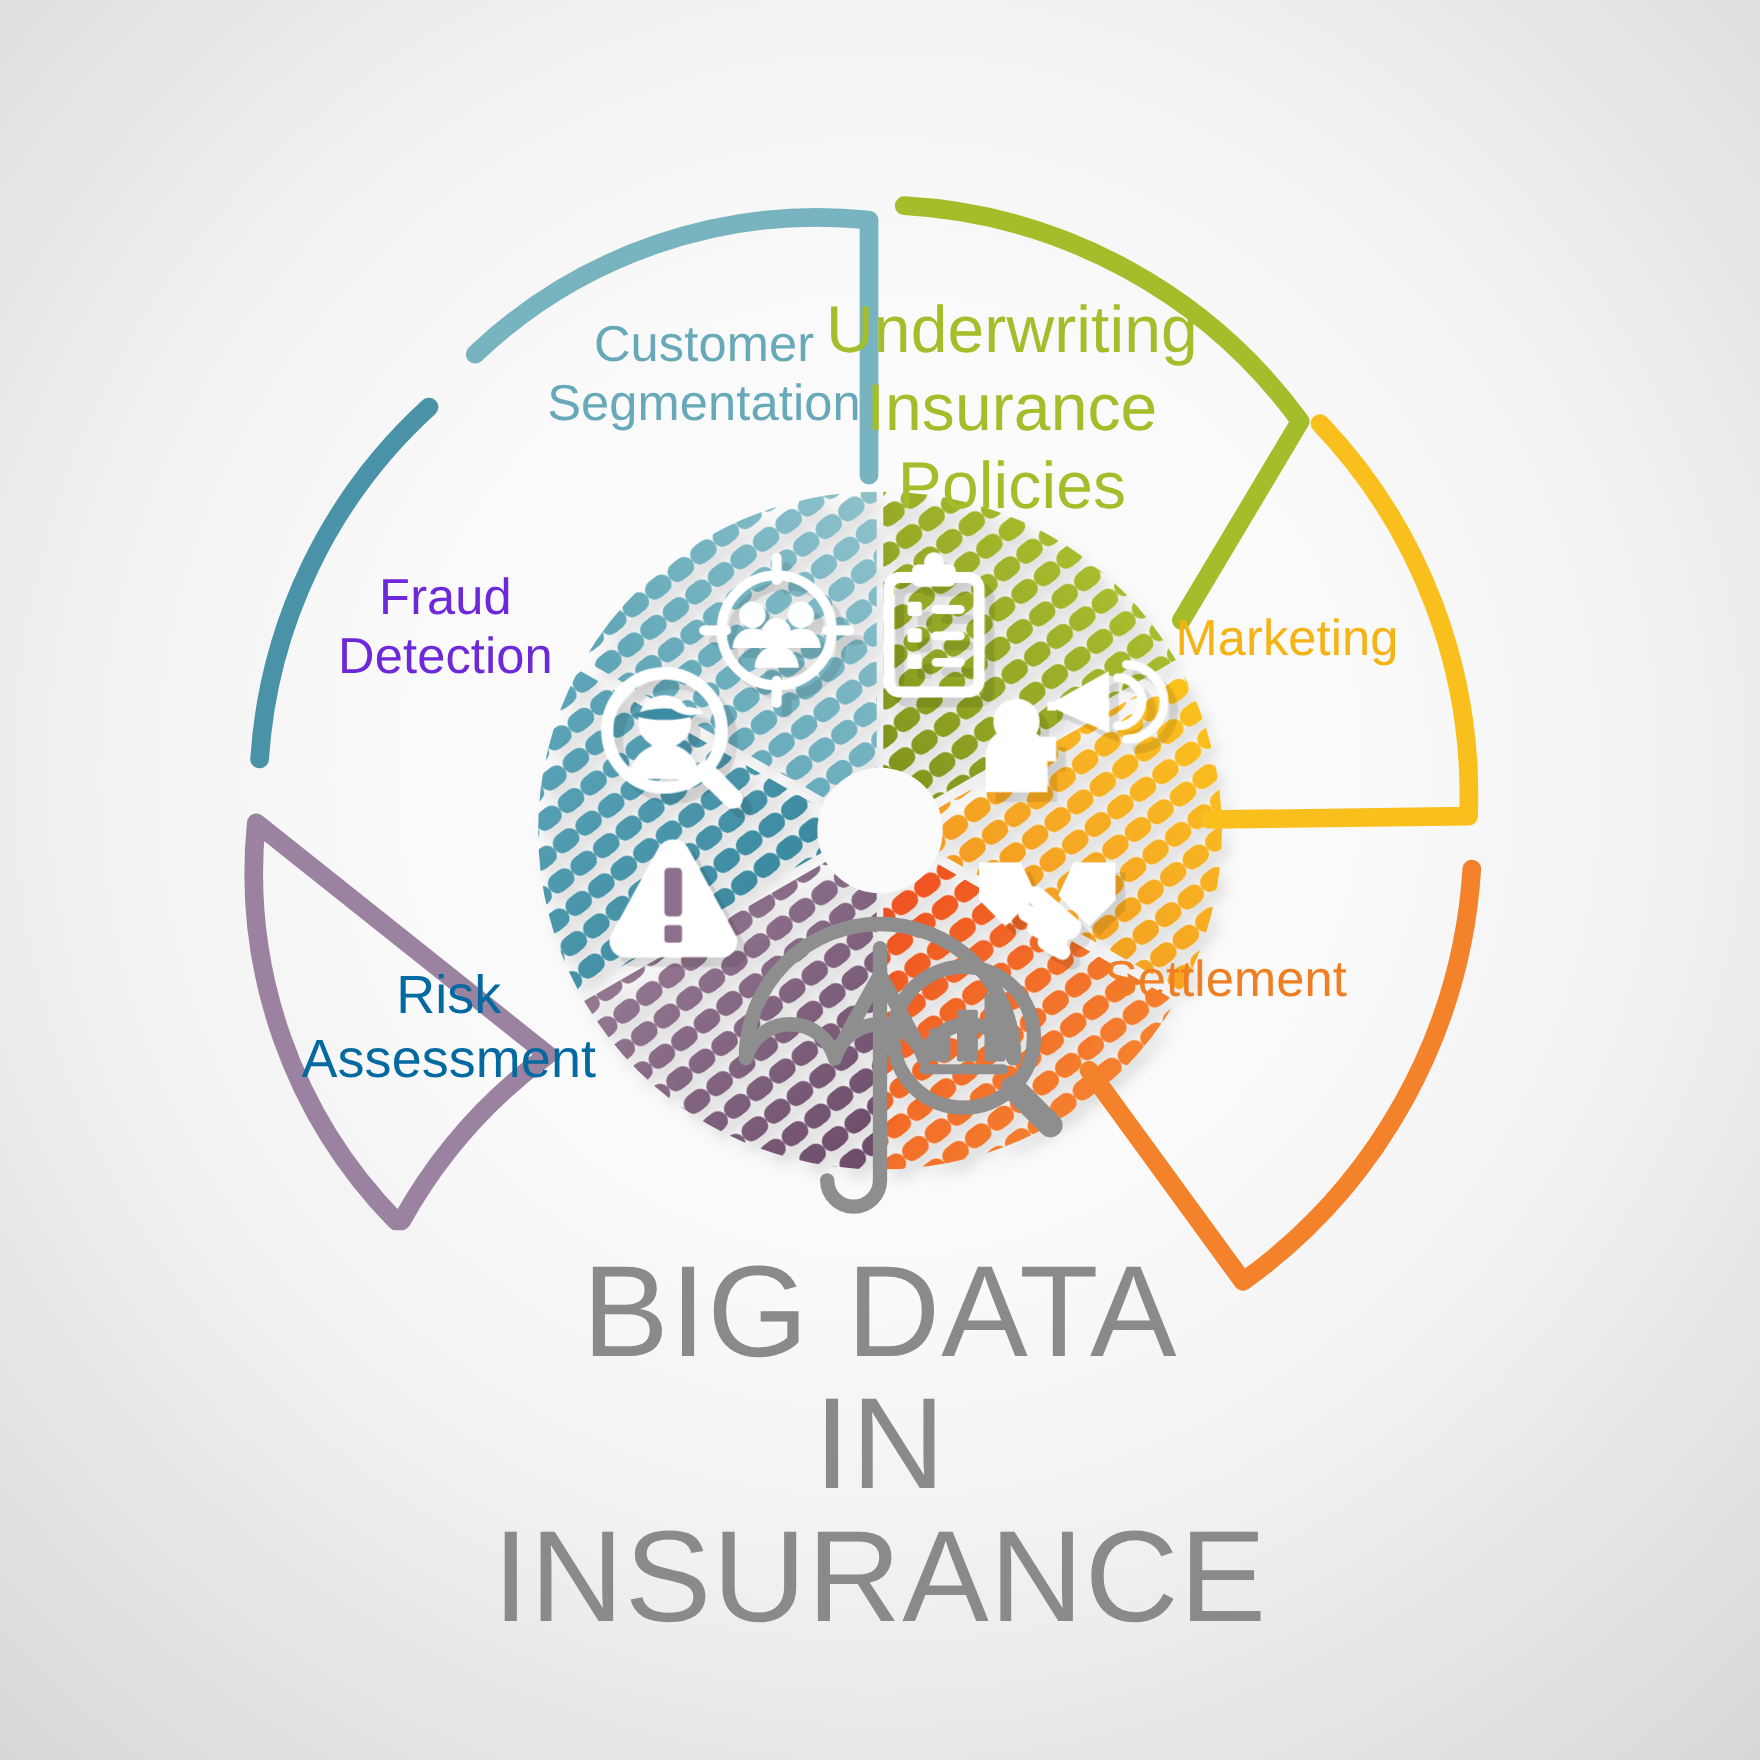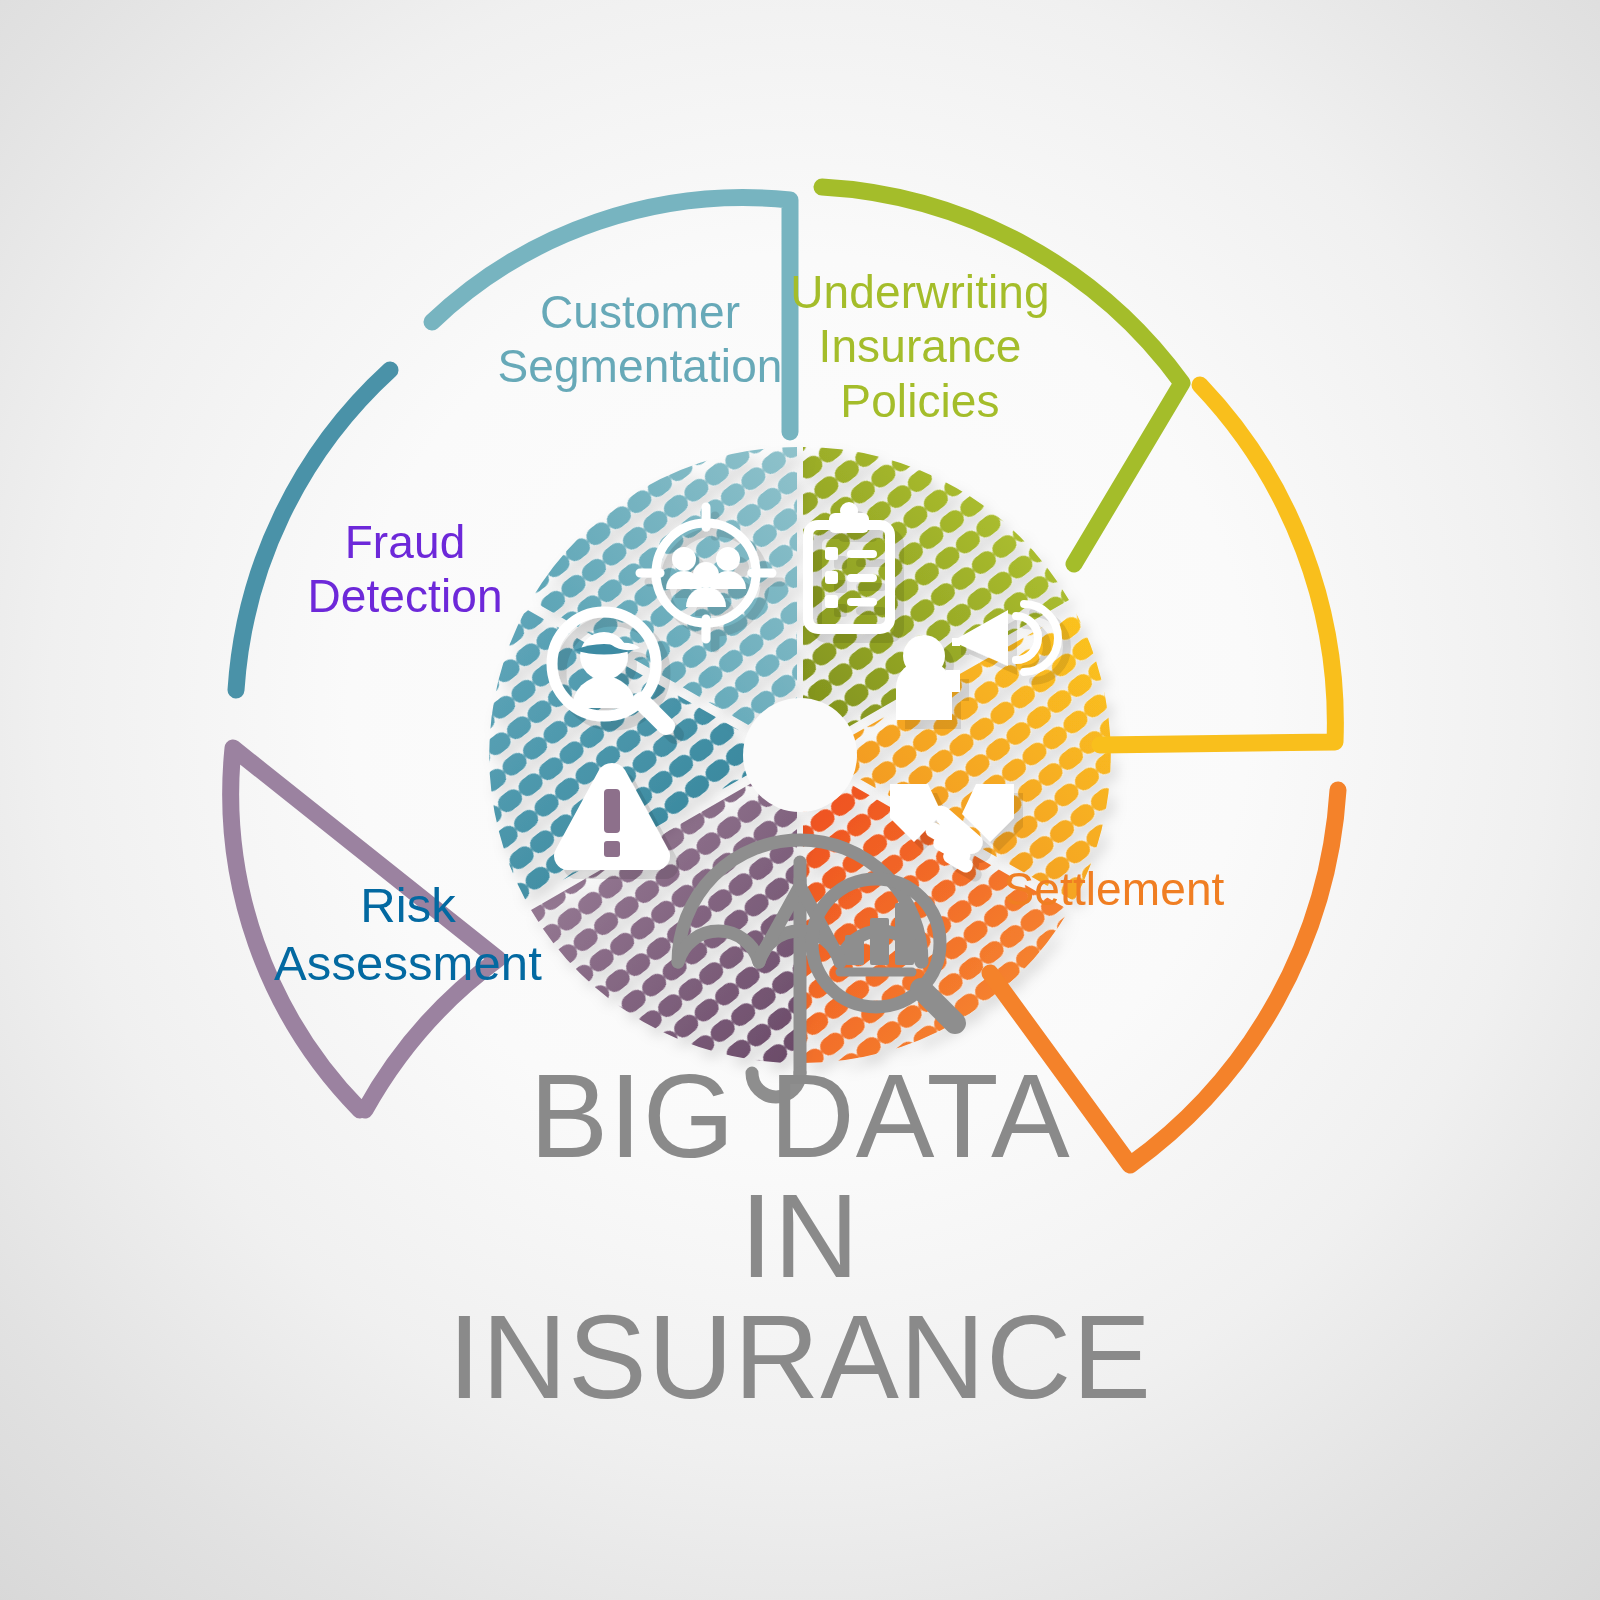--- a/index.html
+++ b/index.html
@@ -9,21 +9,21 @@
     background:radial-gradient(ellipse 78% 78% at 50% 44%, #fdfdfd 0%, #fafafa 36%, #f0f0f0 60%, #e2e2e2 80%, #d6d6d6 100%);
   }
   #stage{position:relative;width:1600px;height:1600px;border-radius:19px;}
   #wheel{position:absolute;left:0;top:0;width:1600px;height:1600px;}
   .lbl{
     position:absolute;text-align:center;line-height:1.18;
     font-weight:400;letter-spacing:0.1px;white-space:pre-line;
     font-stretch:condensed;
   }
   #titleBlock{
-    position:absolute;left:0;top:1056px;width:1600px;text-align:center;
+    position:absolute;left:0;top:1133px;width:1600px;text-align:center;
     color:#8a8a8a;font-size:118px;line-height:1.02;font-weight:300;
     letter-spacing:1px;
   }
   #titleBlock div{display:block;}
 </style>
 </head>
 <body>
 
 <div id="stage">
 
@@ -202,24 +202,25 @@
         <path d="M -32 40 a 32 32 0 0 1 64 0 Z"></path>
         <path d="M -30 -18 q 30 -12 60 0 q -30 9 -60 0 Z" fill="#3d8ba3"></path>
         <path d="M 6 -24 q 22 -4 30 4 q -16 6 -30 -4 Z"></path>
       </g>
     </g>
   </svg>
 
   <div class="lbl" style="left:440px;top:285px;width:400px;color:#67a9b8;font-size:46px;">Customer
 Segmentation</div>
 
-  <div class="lbl" style="left:735px;top:265px;width:370px;color:#a4bd2a;font-size:46px;">Underwriting
+  <div class="lbl" style="left:735px;top:265px;width:370px;color:#a4bd2a;font-size:60px;">Underwriting
 Insurance
 Policies</div>
 
+  <div class="lbl" style="left:1020px;top:552px;width:300px;color:#f5b314;font-size:46px;">Marketing</div>
 
   <div class="lbl" style="left:964px;top:862px;width:300px;color:#f07e22;font-size:46px;">Settlement</div>
 
   <div class="lbl" style="left:258px;top:877px;width:300px;color:#0369a1;font-size:49px;">Risk
 Assessment</div>
 
   <div class="lbl" style="left:255px;top:515px;width:300px;color:#6d28d9;font-size:46px;">Fraud
 Detection</div>
 
   <div id="titleBlock">

